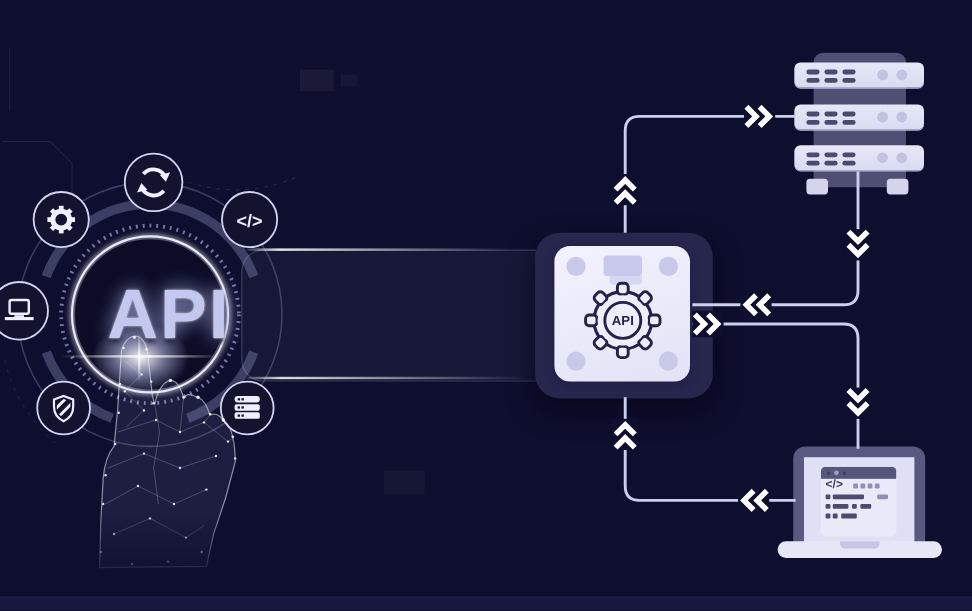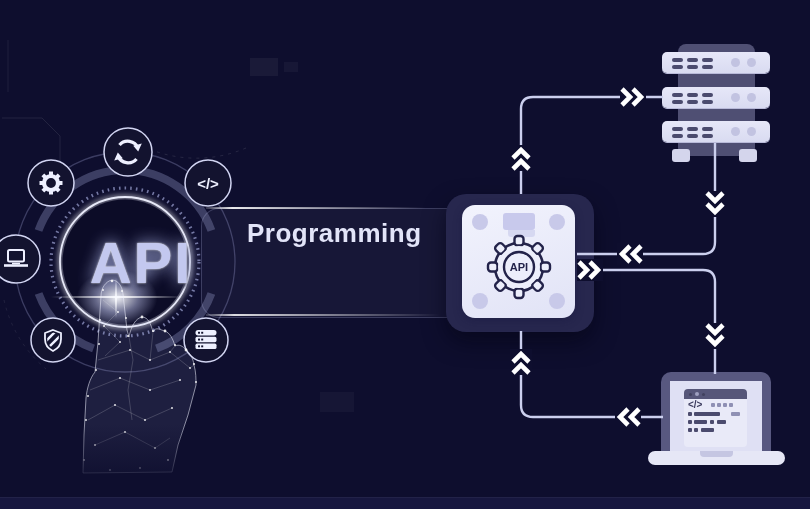--- a/index.html
+++ b/index.html
@@ -232,21 +232,20 @@
         <circle cx="110" cy="470" r="1"></circle>
       <circle cx="140" cy="468" r="1"></circle>
     </g>
   </svg>
   <div class="abs hand-fade"></div>
 
   <div class="abs panel"></div>
   <div class="abs panel-glow-top"></div>
   <div class="abs panel-glow-bottom"></div>
   <div class="abs caption">
-    <div>Programming</div>
   </div>
 
   <div class="abs card-outer"></div>
   <div class="abs card-inner"></div>
   <div class="abs card-dot" style="left:472px;top:214px;"></div>
   <div class="abs card-dot" style="left:549px;top:214px;"></div>
   <div class="abs card-dot" style="left:472px;top:293px;"></div>
   <div class="abs card-dot" style="left:549px;top:293px;"></div>
   <div class="abs card-tab"></div>
   <div class="abs card-tab-step"></div>

